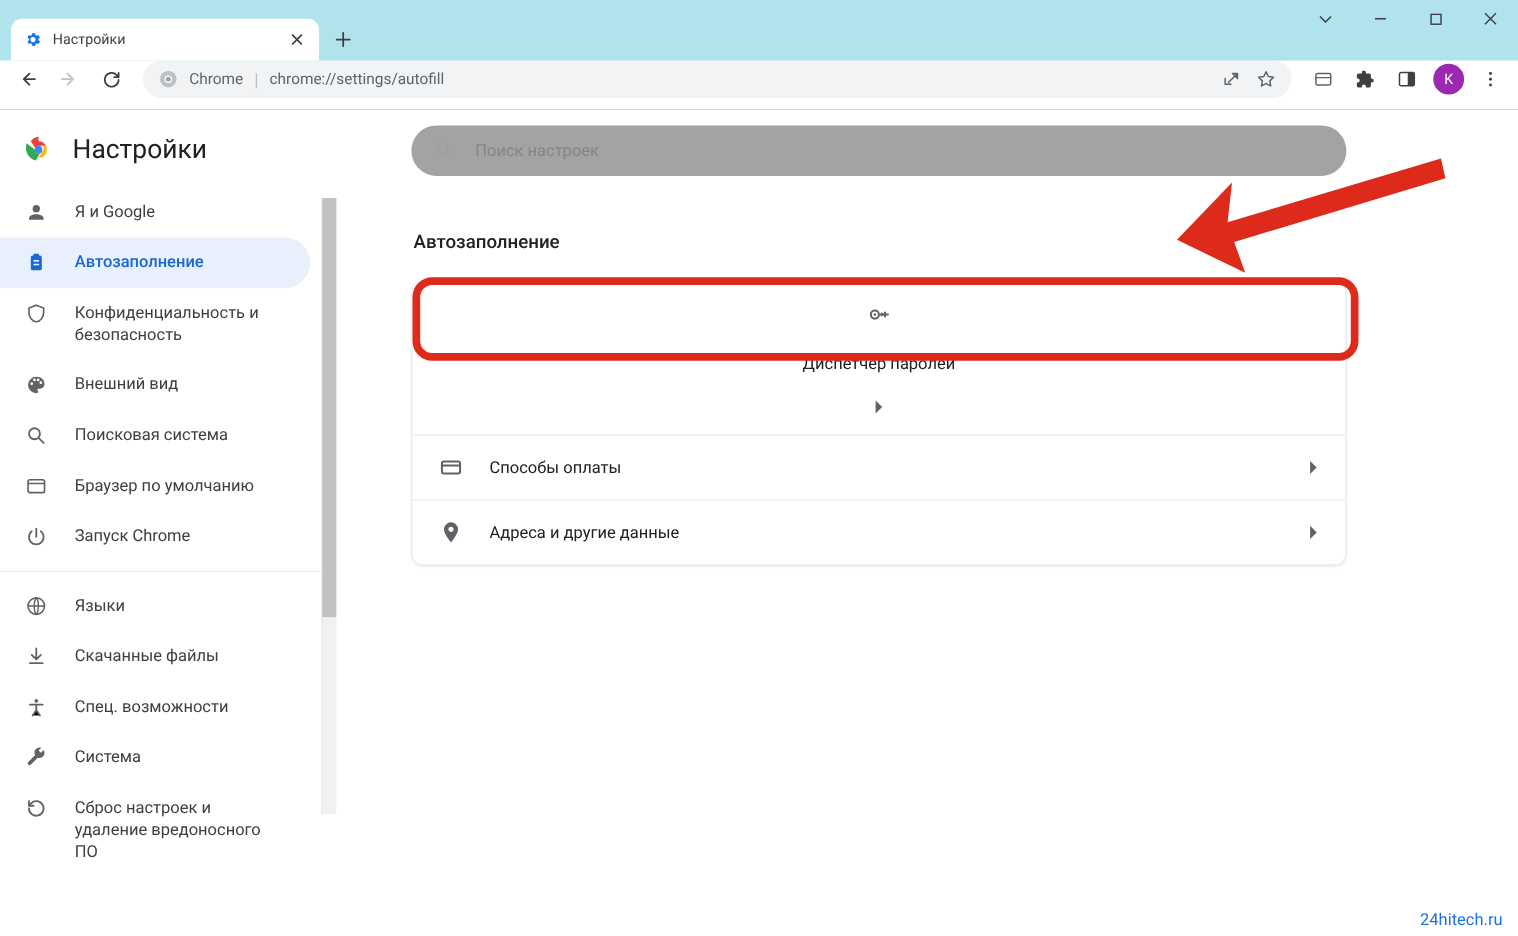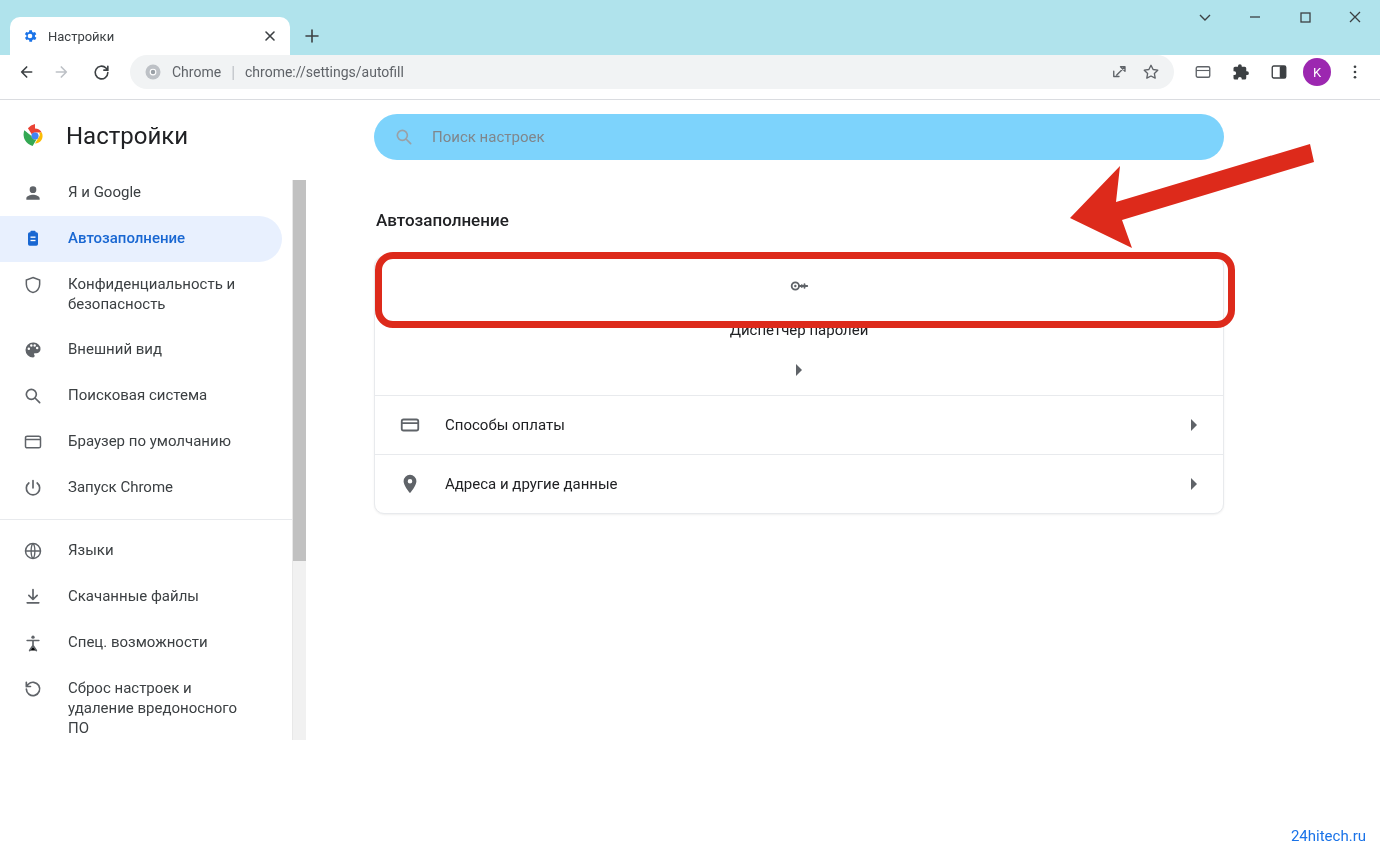--- a/index.html
+++ b/index.html
@@ -35,21 +35,21 @@
 
   .sidebar { width: 292px; padding-top: 22px; }
   .sb-header { display: flex; align-items: center; padding: 0 22px; gap: 18px; margin-bottom: 20px; }
   .sb-title { font-size: 24px; color: #202124; font-weight: 400; }
   .sb-item { display: flex; padding: 12px 22px; gap: 24px; border-radius: 0 24px 24px 0; cursor: pointer; color: #3c4043; font-size: 15px; margin-right: 10px; line-height: 1.35;}
   .sb-item.selected { background: #e8f0fe; color: #1967d2; font-weight: 500; }
   .sb-item-icon { width: 22px; height: 22px; display: flex; align-items: center; justify-content: center; color: inherit; flex-shrink:0;}
   .sb-divider { height: 1px; background: #e8eaed; margin: 8px 0 8px 0; }
 
   .main { flex: 1; padding: 14px 80px 0 68px; position: relative;}
-  .search-box { width: 850px; height: 46px; background: #7dd3fc; border-radius: 23px; display: flex; align-items: center; padding: 0 20px; gap: 18px; }
+  .search-box { width: 850px; height: 46px; background: #a3a3a3; border-radius: 23px; display: flex; align-items: center; padding: 0 20px; gap: 18px; }
   .search-box input { border: none; background: transparent; outline: none; font-size: 15px; color: #3c4043; flex: 1; }
   .search-box input::placeholder { color: #80868b; }
   .section-heading { font-size: 17px; color: #202124; font-weight: 500; margin: 50px 0 26px 2px; }
   .card { width: 850px; background: #fff; border: 1px solid #e8eaed; border-radius: 10px; box-shadow: 0 1px 2px rgba(60,64,67,0.08); overflow: hidden; }
   .card-row { display: flex; align-items: center; padding: 18px 24px; gap: 24px; cursor: pointer; border-top: 1px solid #e8eaed; }
   .card-row:first-child { border-top: none; flex-direction: column; }
   .card-row-icon { width: 22px; height: 22px; display: flex; align-items: center; justify-content: center; color: #5f6368; }
   .card-row-text { flex: 1; }
   .card-row-title { font-size: 15px; color: #202124; }
   .card-row-sub { font-size: 13px; color: #5f6368; margin-top: 2px; }
@@ -281,20 +281,28 @@
             <svg width="20" height="20" viewBox="0 0 24 24">
               <circle cx="12" cy="5" r="2" fill="#5f6368"></circle>
               <path stroke="#5f6368" stroke-width="2" stroke-linecap="round" d="M5 9h14M12 9v6m-4 6l4-6 4 6"></path>
             </svg>
           </span>
       <span>Спец. возможности</span>
     </div>
     <div class="sb-item">
       <span class="sb-item-icon">
             <svg width="20" height="20" viewBox="0 0 24 24">
+              <path fill="#5f6368" d="M21 6.5a5.5 5.5 0 0 1-7.4 5.2L5.8 19.5a2 2 0 0 1-2.8-2.8l7.8-7.8A5.5 5.5 0 0 1 17.5 1l-3 3 2.5 2.5 3-3z"></path>
+            </svg>
+          </span>
+      <span>Система</span>
+    </div>
+    <div class="sb-item">
+      <span class="sb-item-icon">
+            <svg width="20" height="20" viewBox="0 0 24 24">
               <path fill="none" stroke="#5f6368" stroke-width="2" stroke-linecap="round" d="M4 12a8 8 0 1 0 2.3-5.7L4 9M4 4v5h5"></path>
             </svg>
           </span>
       <span>Сброс настроек и удаление вредоносного ПО</span>
     </div>
   </div>
     <div class="sb-scrollbar">
         <div class="sb-thumb"></div>
       </div>
   </div>

